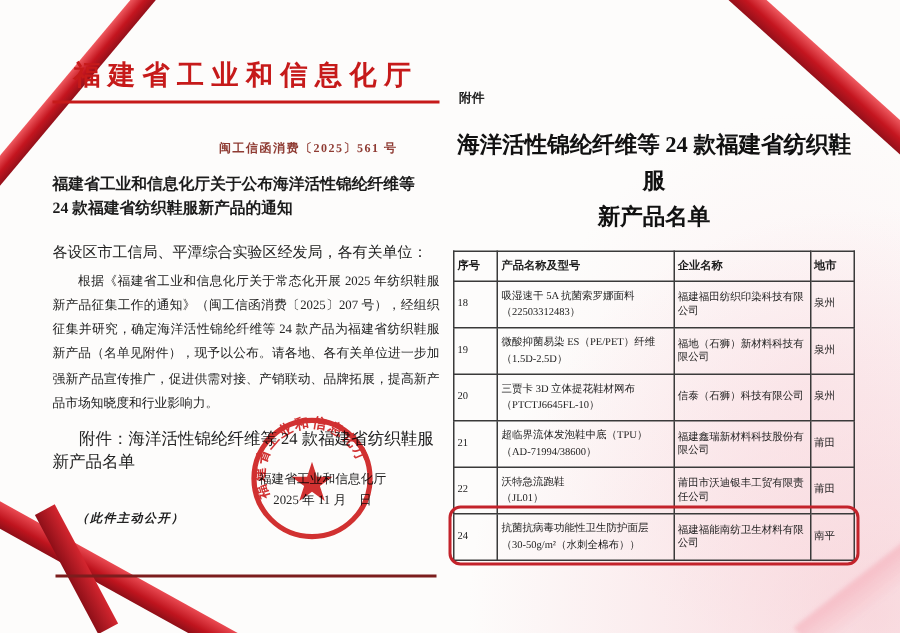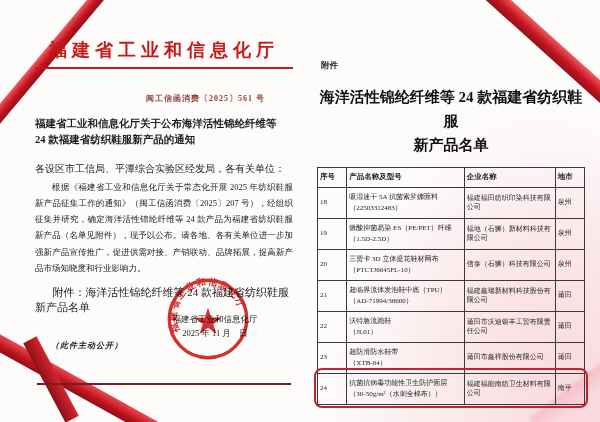--- a/index.html
+++ b/index.html
@@ -39,21 +39,21 @@
   .attach-note{margin-top:9px;font-size:11px;color:#222;text-indent:1.6em;}
   .sign-block{position:absolute;left:92px;top:286px;width:176px;text-align:center;
     font-size:8.5px;color:#222;line-height:1.7;z-index:1;}
   .seal{position:absolute;left:130px;top:250px;width:86px;height:86px;z-index:2;
     mix-blend-mode:multiply;opacity:.92;}
   .disclosure{position:absolute;left:16px;top:314px;font-size:8px;font-weight:bold;
     font-style:italic;color:#222;letter-spacing:1px;}
   .footer-rule{position:absolute;left:2px;right:2px;top:357px;height:2px;
     background:#7c1d1d;}
   
-  .page-right{position:absolute;left:317px;top:52px;width:268px;padding-top:8px;}
+  .page-right{position:absolute;left:302px;top:52px;width:268px;padding-top:8px;}
   .attach-label{font-size:8.5px;font-weight:bold;color:#222;padding-left:4px;}
   .list-title{margin-top:13px;text-align:center;font-weight:bold;color:#111;
     font-size:15px;line-height:1.6;}
   .table-wrap{position:relative;margin-top:10px;}
   table{width:100%;border-collapse:collapse;table-layout:fixed;
     font-family:"Liberation Serif", serif;}
   th,td{border:1px solid #3a3a3a;text-align:left;vertical-align:middle;
     font-size:7px;color:#1d1d1d;padding:1px 2px;line-height:1.35;
     overflow:hidden;}
   th{font-weight:bold;font-size:7.5px;}
@@ -166,29 +166,20 @@
           <tr>
             <td>22</td>
             <td>
               <div>沃特急流跑鞋</div>
               <div class="spec">（JL01）</div>
             </td>
             <td>莆田市沃迪银丰工贸有限责任公司</td>
             <td>莆田</td>
           </tr>
           <tr>
-            <td>23</td>
-            <td>
-              <div>超防滑防水鞋带</div>
-              <div class="spec">（XTB-04）</div>
-            </td>
-            <td>莆田市鑫祥股份有限公司</td>
-            <td>莆田</td>
-          </tr>
-          <tr>
             <td>24</td>
             <td>
               <div>抗菌抗病毒功能性卫生防护面层</div>
               <div class="spec">（30-50g/m²（水刺全棉布））</div>
             </td>
             <td>福建福能南纺卫生材料有限公司</td>
             <td>南平</td>
           </tr>
         </tbody>
     </table>

